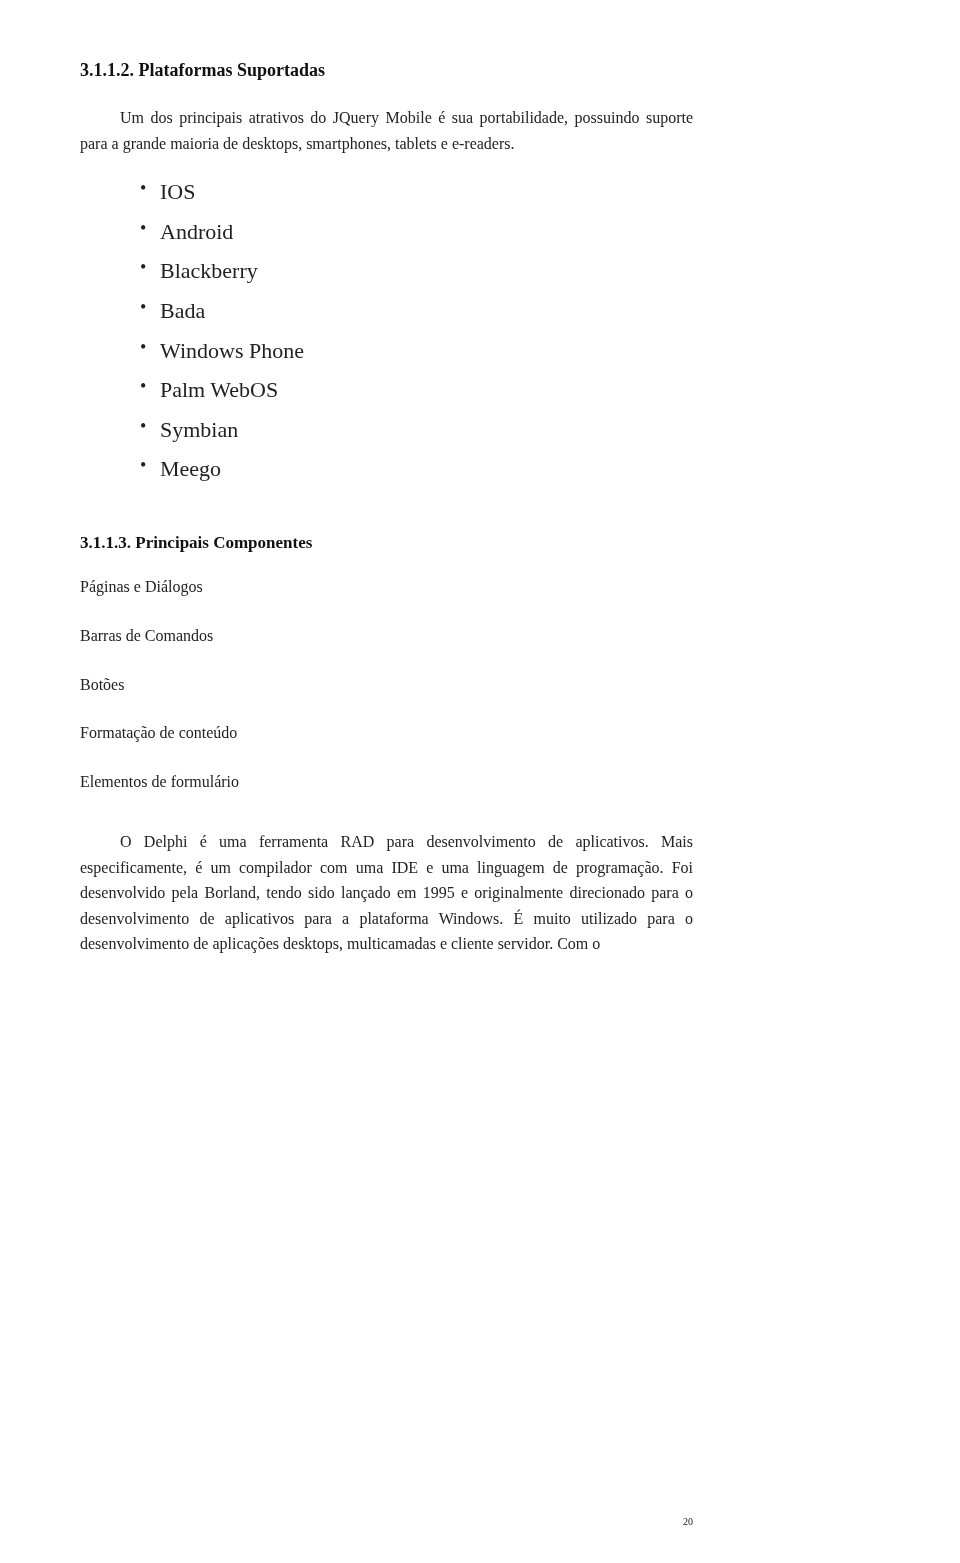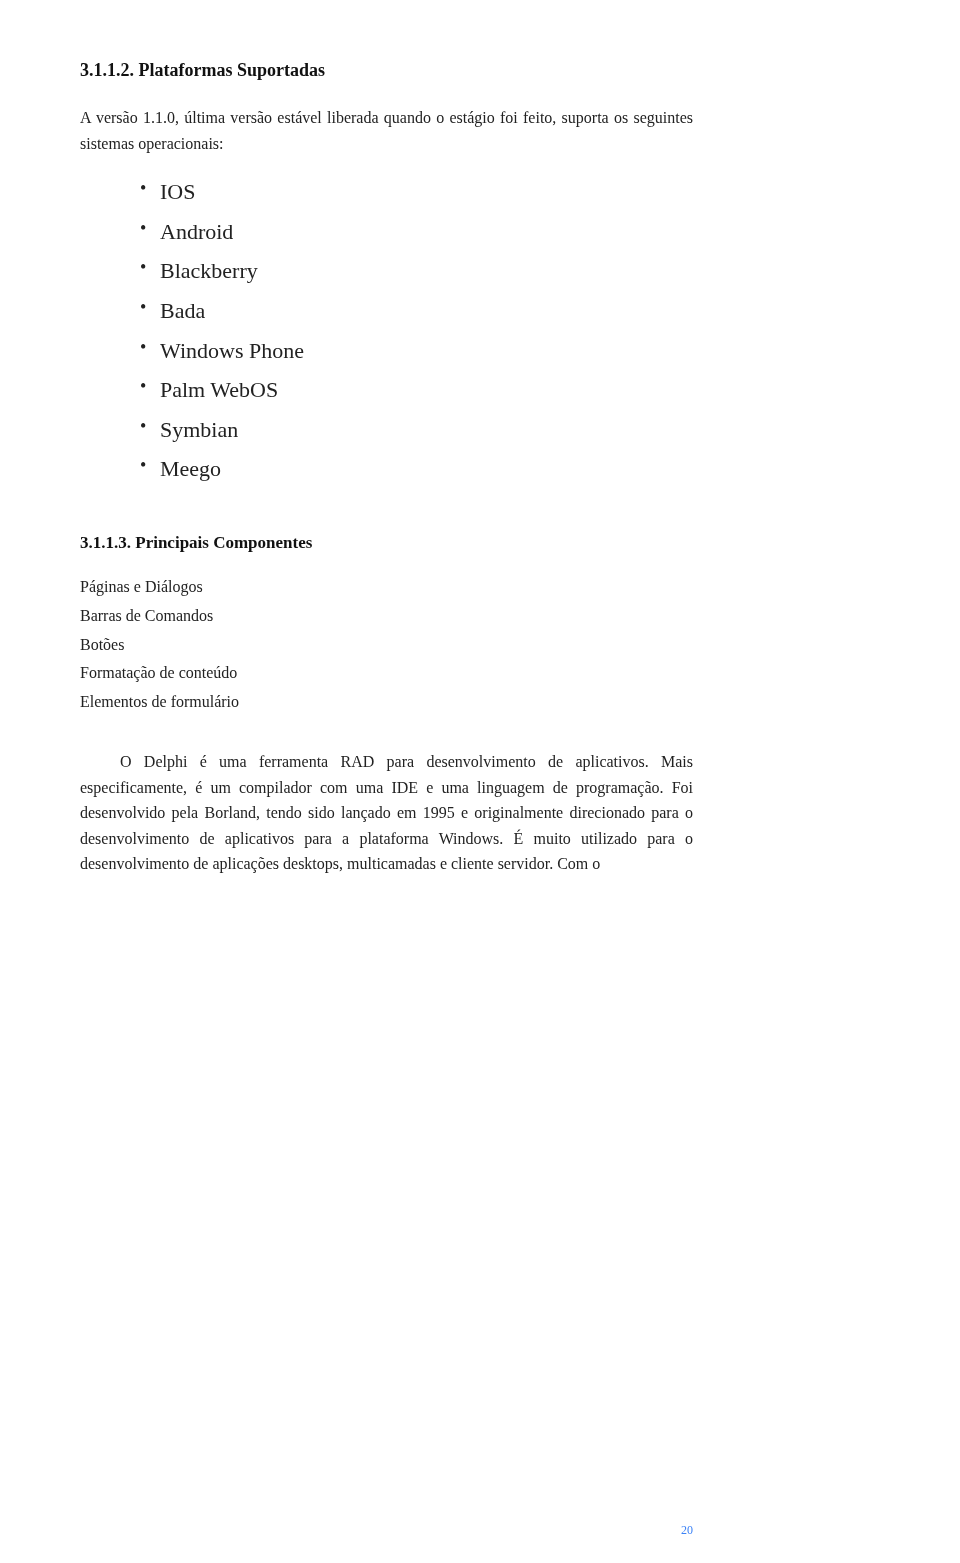--- a/index.html
+++ b/index.html
@@ -69,48 +69,49 @@
     }
 
     .component-list {
       list-style: none;
       margin: 0 0 16px 0;
     }
 
     .component-list li {
       font-size: 16px;
       line-height: 1.8;
+      margin-top: 20px;
     }
 
     .section-block {
       margin-bottom: 32px;
     }
 
     .page-number {
       position: absolute;
-      bottom: 25px;
+      bottom: 36px;
       right: 80px;
-      font-size: 12px;
-      color: #3b82f6;
+      font-size: 10px;
+      color: #0f172a;
     }
 
     .indent-text {
       text-indent: 40px;
     }
   </style>
 </head>
 <body>
 
 <div class="page">
 
   <div class="section-block">
     <h2 class="section-heading">3.1.1.2. Plataformas Suportadas</h2>
 
+    <p class="body-text indent-text">Um dos principais atrativos do JQuery Mobile é sua portabilidade, possuindo suporte para a grande maioria de desktops, smartphones, tablets e e-readers.</p>
 
-    <p class="body-text">A versão 1.1.0, última versão estável liberada quando o estágio foi feito, suporta os seguintes sistemas operacionais:</p>
 
     <ul class="bullet-list">
       <li>
         <span>IOS</span>
       </li>
       <li>
         <span>Android</span>
       </li>
       <li>
         <span>Blackberry</span>

